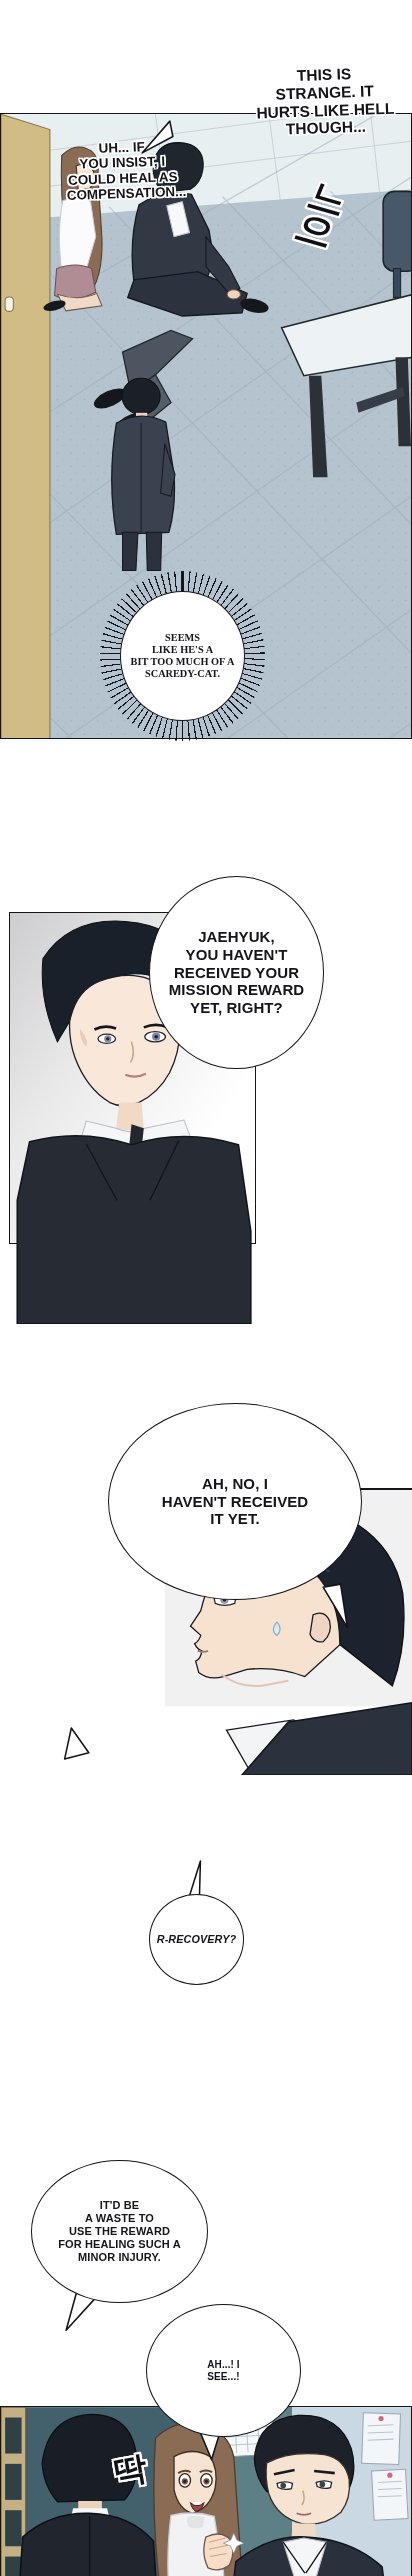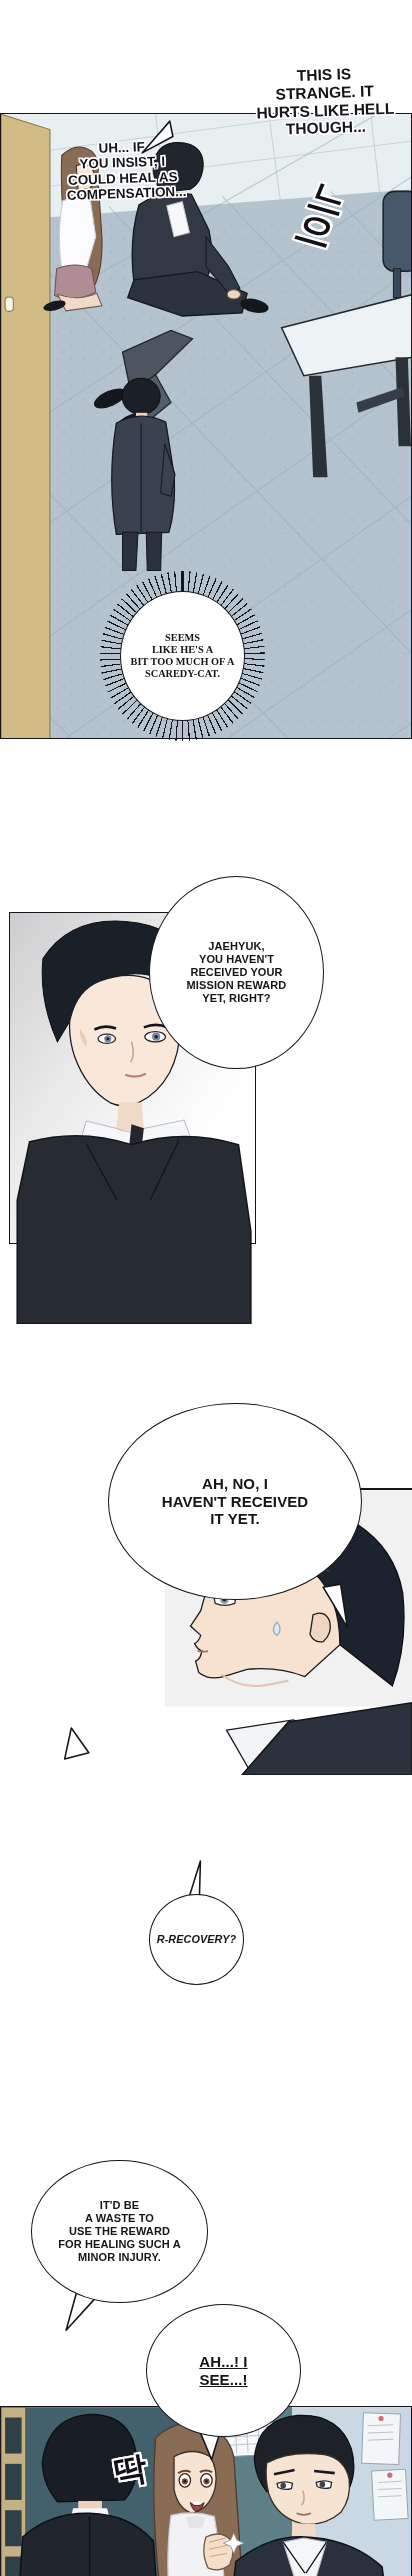--- a/index.html
+++ b/index.html
@@ -126,21 +126,21 @@
   <div class="burst" style="left:100px;top:571px;width:165px;height:170px;">
     <div class="burst-inner" style="inset:19.6px;font-size:10.3px;">SEEMS
 LIKE HE'S A
 BIT TOO MUCH OF A
 SCAREDY-CAT.</div>
   </div>
 
   <svg class="tail" style="left:170px;top:1007px;" width="41" height="26" viewBox="0 0 80 50">
     <polygon points="75,2 5,40 72,36" fill="#fff" stroke="#141419" stroke-width="3" stroke-linejoin="round"></polygon>
   </svg>
-  <div class="bubble" style="left:149px;top:876px;width:173px;height:191px;font-size:11px;">JAEHYUK,
+  <div class="bubble" style="left:149px;top:876px;width:173px;height:191px;font-size:15px;">JAEHYUK,
 YOU HAVEN'T
 RECEIVED YOUR
 MISSION REWARD
 YET, RIGHT?</div>
 
   <div class="panel" style="left:9.3px;top:912px;width:247px;height:332px;background:linear-gradient(125deg,#cdcdcf 0%,#e9e9ea 35%,#ffffff 75%);"></div>
   <svg class="art" style="left:9.3px;top:912px;z-index:6;" width="247" height="412" viewBox="0 0 480 800">
     <g>
       <path d="M66,90 Q118,10 226,18 Q330,26 354,98 Q370,146 358,200 L330,172 Q300,122 258,120 Q210,116 170,142 Q130,166 118,212 L94,252 Q58,170 66,90 Z" fill="#1a2029" stroke="#0c0f14" stroke-width="2"></path>
       <path d="M118,212 Q130,152 176,134 Q230,114 272,130 Q320,148 330,202 Q338,260 312,312 Q290,352 252,370 Q220,382 196,370 Q150,342 128,282 Q116,248 118,212 Z" fill="#f9e8d9" stroke="#1c1c22" stroke-width="2.5"></path>
@@ -204,21 +204,21 @@
   </svg>
   <div class="bubble" style="left:31px;top:2160px;width:175px;height:141px;font-size:11px;">IT'D BE
 A WASTE TO
 USE THE REWARD
 FOR HEALING SUCH A
 MINOR INJURY.</div>
 
   <svg class="tail" style="left:191px;top:2421px;" width="36" height="41" viewBox="0 0 70 80">
     <polygon points="12,8 62,4 40,75" fill="#fff" stroke="#141419" stroke-width="3" stroke-linejoin="round"></polygon>
   </svg>
-  <div class="bubble" style="left:146px;top:2304px;width:153px;height:131px;font-size:15px;text-decoration:underline;">AH...! I
+  <div class="bubble" style="left:146px;top:2304px;width:153px;height:131px;font-size:10px;">AH...! I
 SEE...!</div>
 
   <div class="panel" style="left:0;top:2406px;width:412px;height:227px;">
     <svg width="412" height="227" viewBox="0 0 800 440">
       <rect x="0" y="0" width="800" height="440" fill="#c9d8e2"></rect>
       <rect x="45" y="0" width="520" height="440" fill="#43616c"></rect>
       <rect x="430" y="0" width="135" height="440" fill="#5d7f86"></rect>
       <g>
         <rect x="0" y="0" width="48" height="440" fill="#c4b183" stroke="#6e5c33" stroke-width="2"></rect>
         <rect x="8" y="20" width="32" height="70" fill="#2f4147"></rect>

